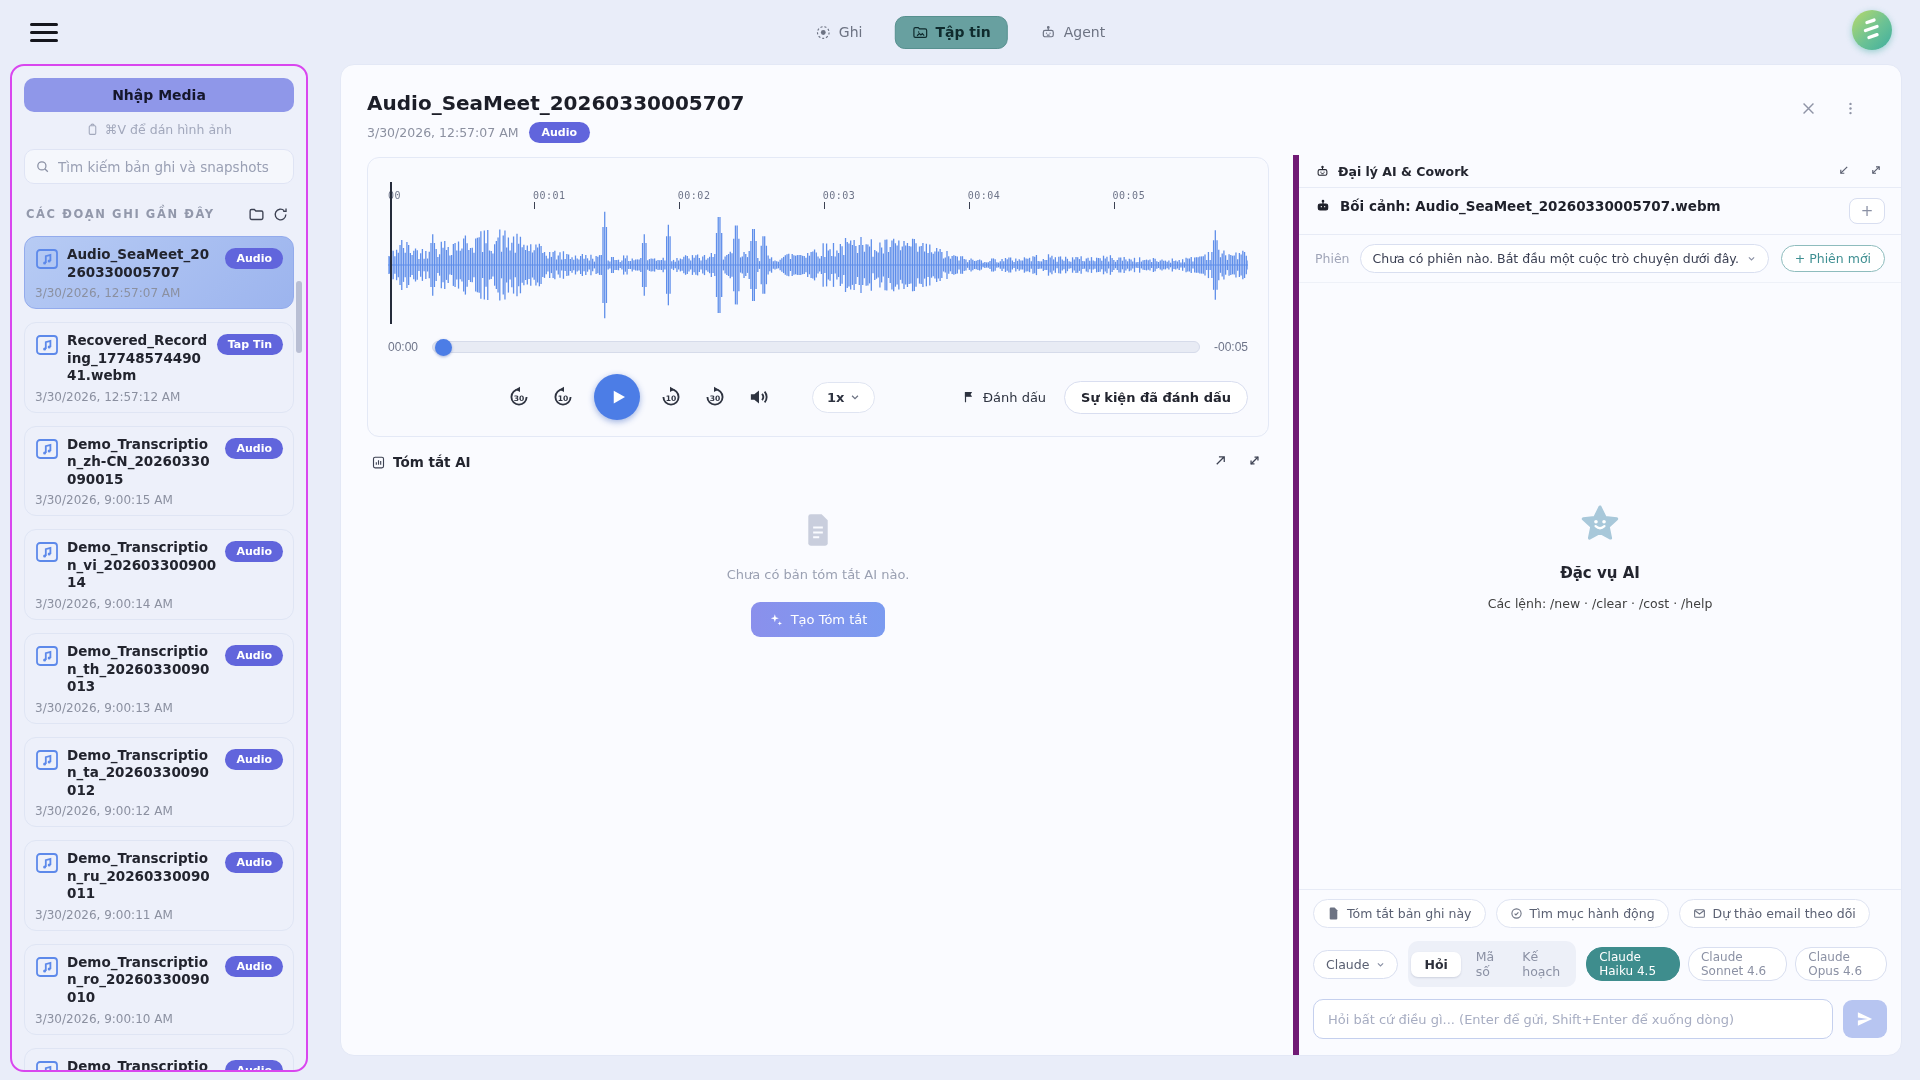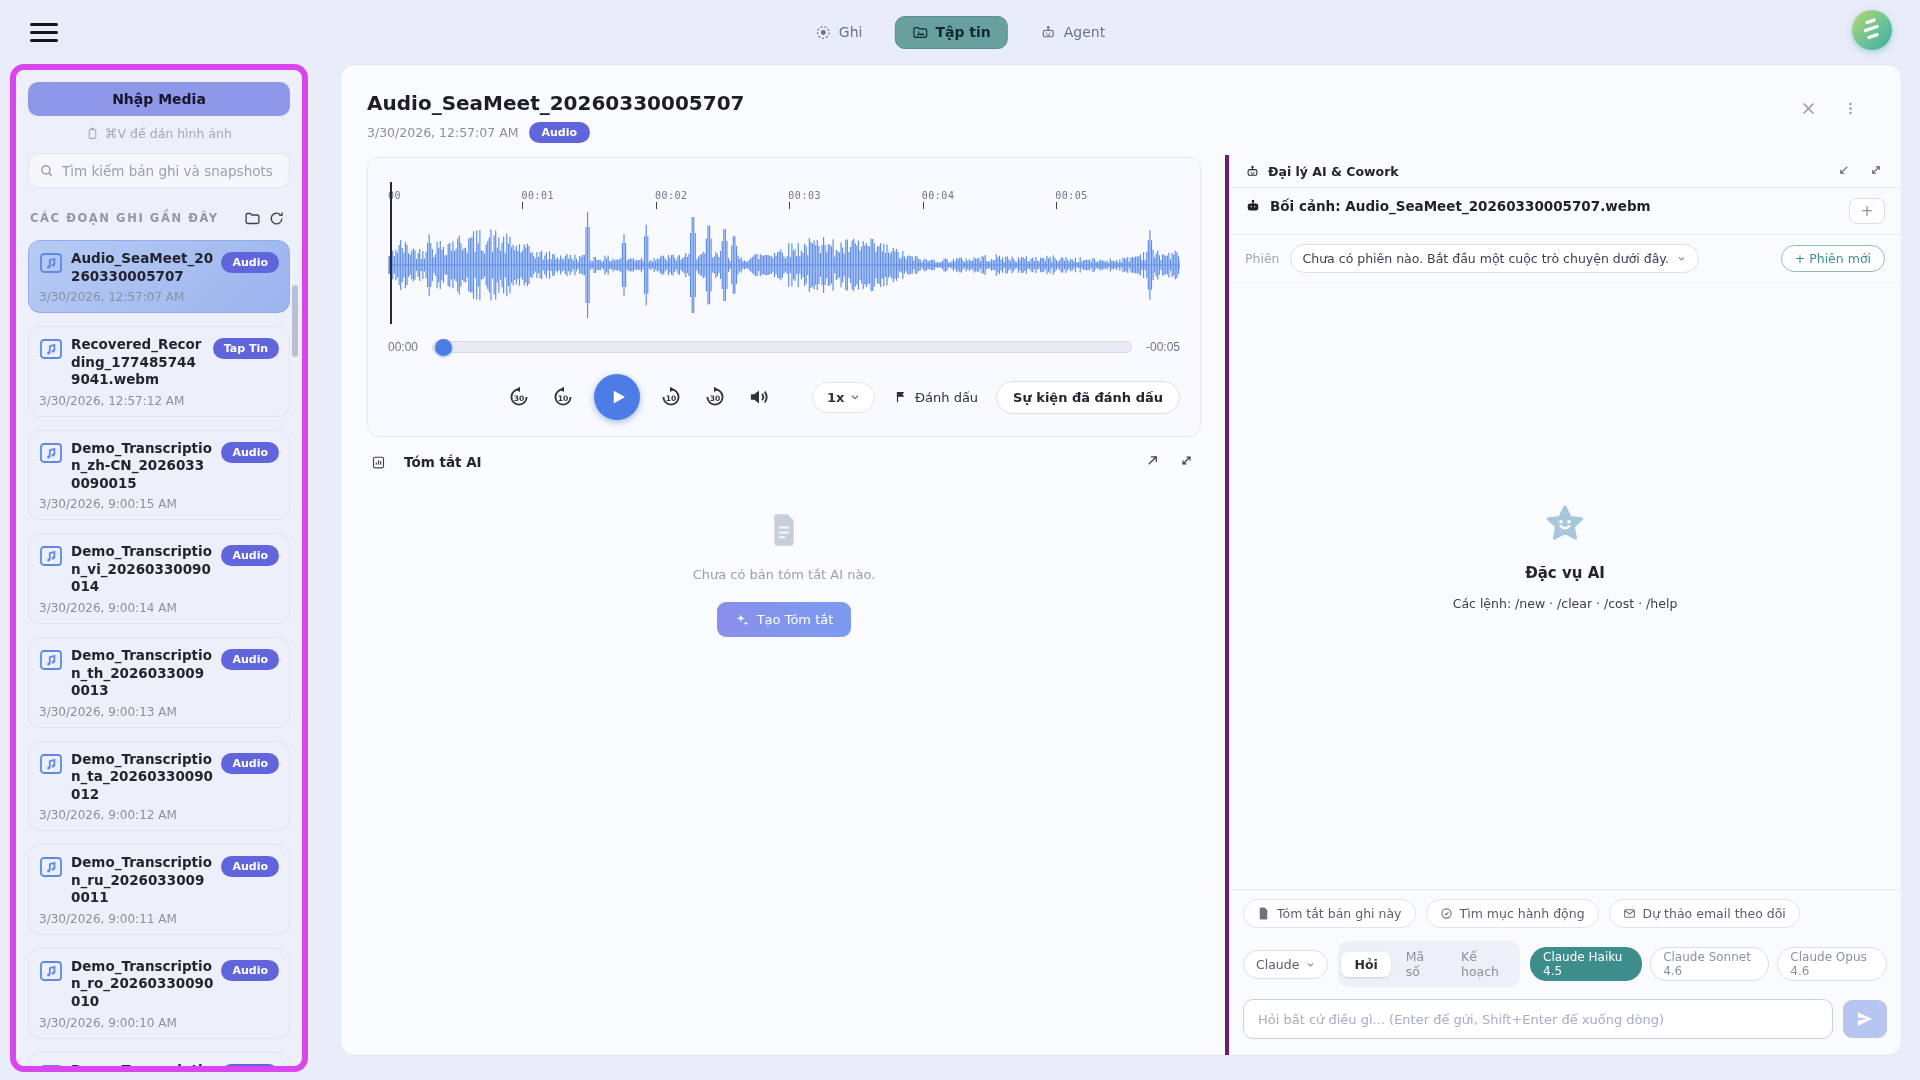--- a/index.html
+++ b/index.html
@@ -21,21 +21,21 @@
   .tab svg { width:17px; height:17px; }
   .tab.active { background:#68a0a0; border:1px solid #57908f; color:#0f2b2d; font-weight:bold; padding:7px 16px; }
   .logo-badge { position:absolute; right:28px; top:10px; width:40px; height:40px; border-radius:50%;
     background:linear-gradient(135deg,#b8d96b 0%,#6cc294 55%,#3fae9f 100%);
     box-shadow:0 2px 6px rgba(63,174,159,.45); cursor:pointer; }
 
   
   .layout { position:absolute; top:64px; left:10px; right:18px; bottom:8px; display:flex; gap:32px; }
 
   
-  .sidebar { width:298px; height:100%; background:#edf0fa; border:6px solid #d946ef; border-radius:14px;
+  .sidebar { width:298px; height:100%; background:#edf0fa; border:2px solid #d946ef; border-radius:14px;
     padding:12px 12px 0 12px; display:flex; flex-direction:column; position:relative; overflow:hidden; }
   .import-btn { height:34px; border:none; border-radius:10px; background:#8f97e9; color:#15162c;
     font-weight:bold; font-size:14px; cursor:pointer; width:100%; font-family:inherit; }
   .paste-hint { display:flex; align-items:center; justify-content:center; gap:6px; color:#a2a8bc; font-size:12.5px; margin:10px 0 12px; }
   .paste-hint svg { width:13px; height:13px; }
   .search-box { display:flex; align-items:center; gap:8px; height:35px; border:1px solid #dfe4f4; border-radius:10px;
     background:rgba(255,255,255,.45); padding:0 10px; }
   .search-box svg { width:15px; height:15px; flex:none; }
   .search-box input { border:none; outline:none; background:transparent; font-size:13.5px; color:#3a3f52; width:100%; font-family:inherit; }
   .search-box input::placeholder { color:#9aa0b4; }
@@ -95,35 +95,35 @@
     padding:7px 14px; font-size:13px; font-weight:bold; color:#2e3340; cursor:pointer; margin-left:22px; font-family:inherit; }
   .speed-btn svg { width:10px; height:10px; color:#6d7383; }
   .mark-zone { margin-left:auto; display:flex; align-items:center; gap:18px; }
   .mark-link { display:flex; align-items:center; gap:7px; font-size:13px; color:#2e3340; cursor:pointer; }
   .mark-link svg { width:14px; height:14px; }
   .marked-pill { border:1px solid #d9def0; background:#fff; border-radius:18px; padding:8px 16px; font-size:13px; font-weight:bold; color:#23252f; cursor:pointer; font-family:inherit; }
 
   
   .summary-sec { margin-top:16px; padding:0 4px; }
   .summary-head { display:flex; align-items:center; }
-  .summary-title { display:flex; align-items:center; gap:18px; font-size:13.5px; font-weight:bold; color:#23252f; }
+  .summary-title { display:flex; align-items:center; gap:7px; font-size:13.5px; font-weight:bold; color:#23252f; }
   .summary-title svg { width:15px; height:15px; color:#3c4152; }
   .summary-icons { margin-left:auto; display:flex; gap:16px; color:#3c4152; }
   .summary-icons .abtn { width:18px; height:18px; cursor:pointer; }
   .summary-icons svg { width:15px; height:15px; }
   .summary-empty { display:flex; flex-direction:column; align-items:center; padding:42px 0 10px; }
   .doc-glyph { width:30px; height:34px; color:#c9cedd; }
   .doc-glyph svg { width:30px; height:34px; }
   .empty-text { font-size:13px; color:#9aa0b2; margin-top:20px; }
   .gen-btn { margin-top:20px; border:none; border-radius:9px; padding:10px 18px; display:flex; align-items:center; gap:8px;
     background:linear-gradient(90deg,#8a90ec,#7b9bf0); color:#fff; font-size:13px; cursor:pointer; font-family:inherit; }
   .gen-btn svg { width:14px; height:14px; }
 
   
-  .right-col { width:676px; border-left:4px solid #701a75; display:flex; flex-direction:column; min-height:0; }
+  .right-col { width:608px; border-left:6px solid #701a75; display:flex; flex-direction:column; min-height:0; }
   .agent-head { display:flex; align-items:center; padding:8px 16px; border-bottom:1px solid #e7ebf6; }
   .agent-head-title { display:flex; align-items:center; gap:8px; font-size:12.5px; font-weight:bold; color:#23252f; }
   .agent-head-title svg { width:15px; height:15px; }
   .agent-head-icons { margin-left:auto; display:flex; gap:16px; color:#5a5f70; }
   .agent-head-icons .abtn { width:16px; height:16px; cursor:pointer; }
   .agent-head-icons svg { width:14px; height:14px; }
   .context-row { display:flex; align-items:flex-start; gap:9px; padding:10px 16px; border-bottom:1px solid #e7ebf6; }
   .context-row svg.robot { width:16px; height:16px; flex:none; }
   .context-label { font-size:13.5px; font-weight:bold; color:#1f212b; flex:1; }
   .plus-btn { width:36px; height:26px; border:1px solid #d8def0; border-radius:8px; background:#fff; color:#8a90a4;

